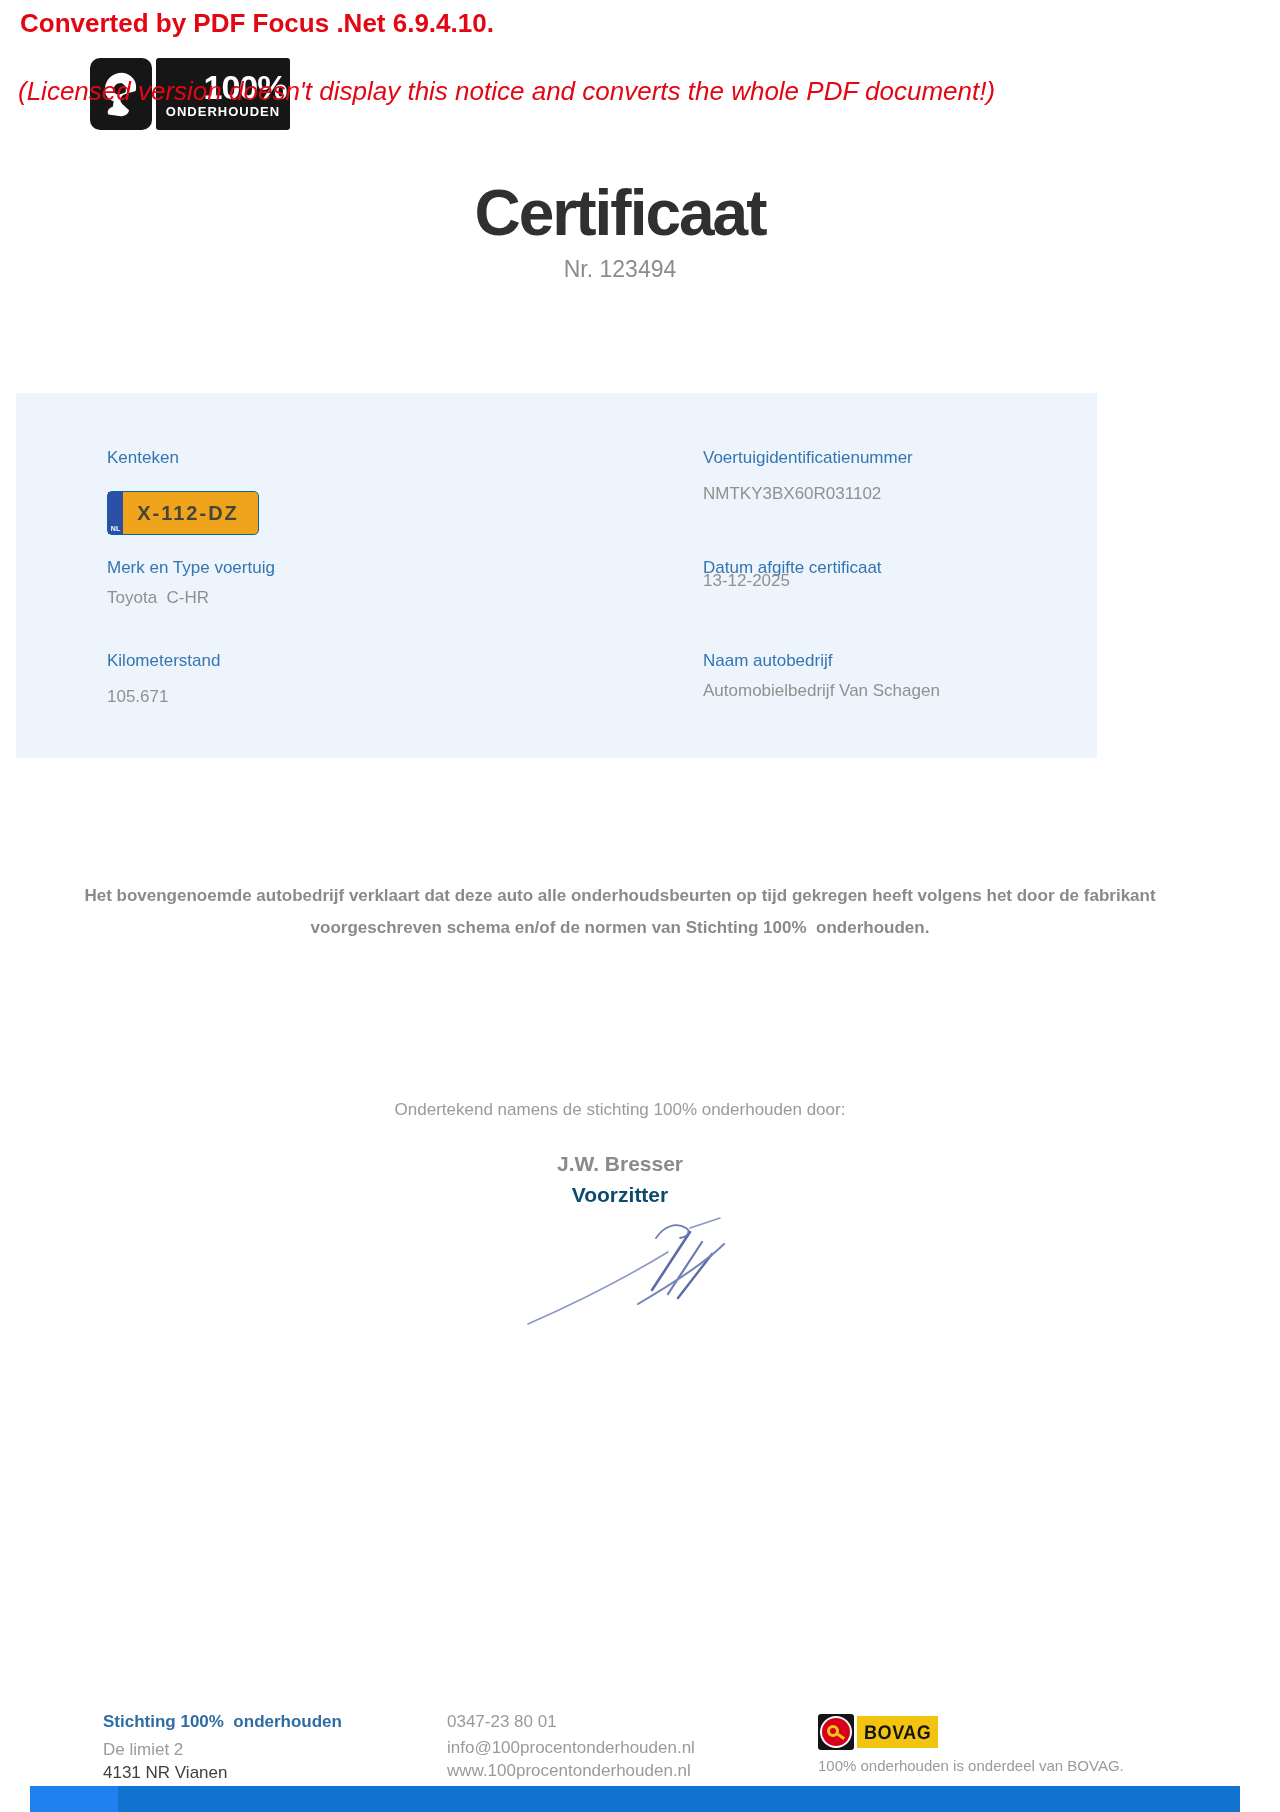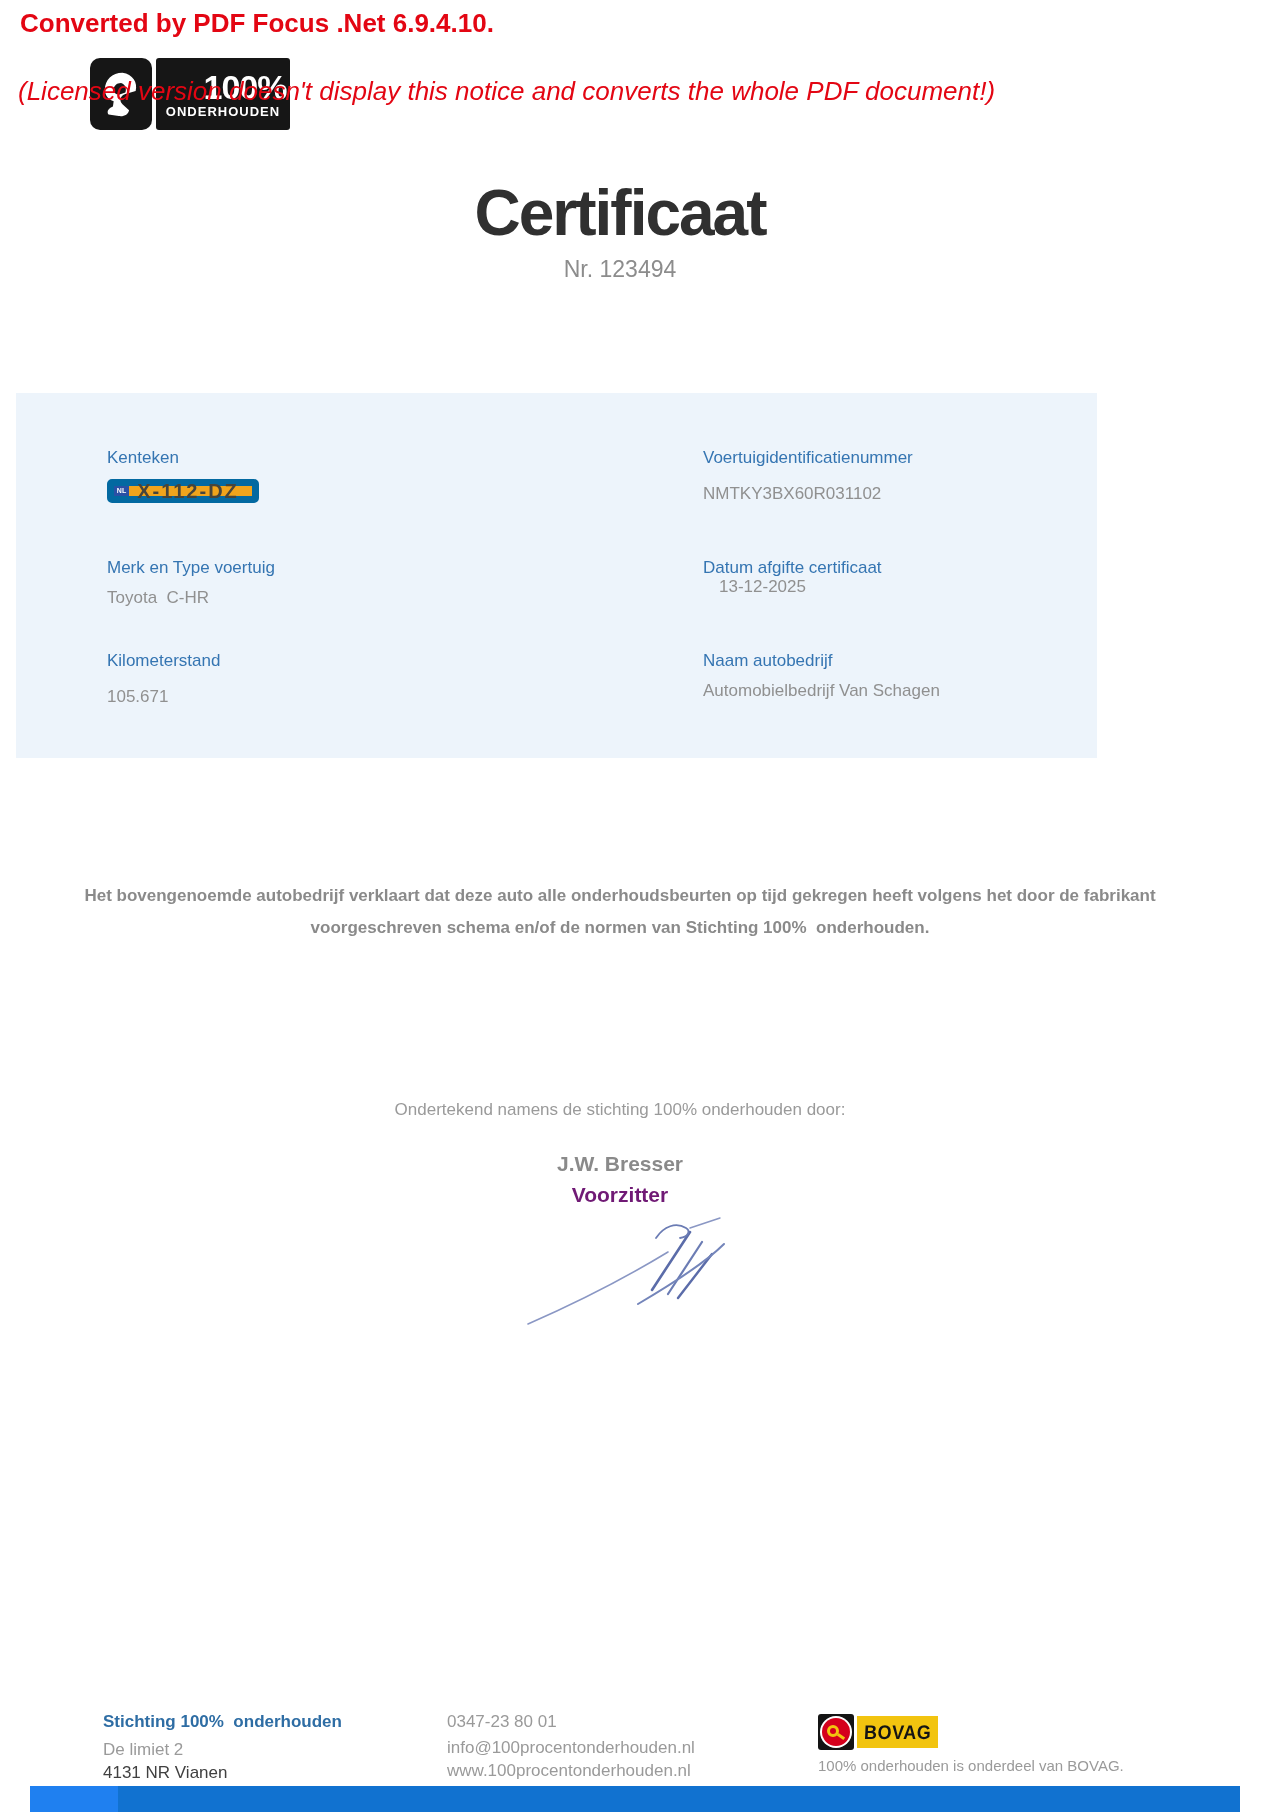--- a/index.html
+++ b/index.html
@@ -30,36 +30,36 @@
   .cert-nr { top:256px; font-size:23px; color:#8c8c8c; }
 
   
   .info-box { left:16px; top:393px; width:1081px; height:365px; background:#edf4fb; }
   .label { position:absolute; font-size:17px; color:#3575b2; }
   .value { position:absolute; font-size:17px; color:#909090; white-space:pre; }
   .col-l { left:91px; }
   .col-r { left:687px; }
 
   
-  .plate { position:absolute; left:91px; top:86px; width:152px; height:24px;
-    background:#f0a41c; border:7px solid #0369a1; border-radius:5px;
+  .plate { position:absolute; left:91px; top:98px; width:152px; height:44px;
+    background:#f0a41c; border:1px solid #0369a1; border-radius:5px;
     display:flex; align-items:center; justify-content:center; }
   .plate-strip { position:absolute; left:0; top:0; bottom:0; width:15px; background:#2a50a5;
     display:flex; align-items:flex-end; justify-content:center; }
   .plate-nl { color:#ffffff; font-size:7px; font-weight:bold; padding-bottom:2px; }
   .plate-num { font-size:20px; font-weight:600; color:#46453c; letter-spacing:2px; padding-left:10px; }
 
   
   .stmt1 { top:886px; font-size:17px; font-weight:bold; color:#8a8a8a; }
   .stmt2 { top:918px; font-size:17px; font-weight:bold; color:#8a8a8a; }
 
   
   .sign-intro { top:1100px; font-size:17px; color:#9a9a9a; }
   .sign-name  { top:1152px; font-size:21px; font-weight:bold; color:#8a8a8a; }
-  .sign-role  { top:1183px; font-size:21px; font-weight:bold; color:#701a75; }
+  .sign-role  { top:1183px; font-size:21px; font-weight:bold; color:#0c4a6e; }
   .signature  { left:520px; top:1212px; }
 
   
   .verify { left:118px; top:1622px; font-size:17px; color:#9a9a9a; }
   .verify a { color:#3f9fd8; text-decoration:none; }
 
   
   .f-org   { left:103px; top:1712px; font-size:17px; font-weight:bold; color:#2e6da4; white-space:pre; }
   .f-addr1 { left:103px; top:1740px; font-size:17px; color:#9a9a9a; }
   .f-addr2 { left:103px; top:1763px; font-size:17px; color:#404040; }
@@ -119,21 +119,21 @@
       <span class="plate-num">X-112-DZ</span>
     </div>
 
     <div class="label col-r" style="top:55px;">Voertuigidentificatienummer</div>
     <div class="value col-r" style="top:91px;">NMTKY3BX60R031102</div>
 
     <div class="label col-l" style="top:165px;">Merk en Type voertuig</div>
     <div class="value col-l" style="top:195px;">Toyota  C-HR</div>
 
     <div class="label col-r" style="top:165px;">Datum afgifte certificaat</div>
-    <div class="value col-r" style="top:184px;margin-left:16px;">13-12-2025</div>
+    <div class="value col-r" style="top:178px;">13-12-2025</div>
 
     <div class="label col-l" style="top:258px;">Kilometerstand</div>
     <div class="value col-l" style="top:294px;">105.671</div>
 
     <div class="label col-r" style="top:258px;">Naam autobedrijf</div>
     <div class="value col-r" style="top:288px;">Automobielbedrijf Van Schagen</div>
   </div>
 
   <div class="abs center-wrap stmt1 ws-pre">Het bovengenoemde autobedrijf verklaart dat deze auto alle onderhoudsbeurten op tijd gekregen heeft volgens het door de fabrikant</div>
   <div class="abs center-wrap stmt2 ws-pre">voorgeschreven schema en/of de normen van Stichting 100%  onderhouden.</div>

